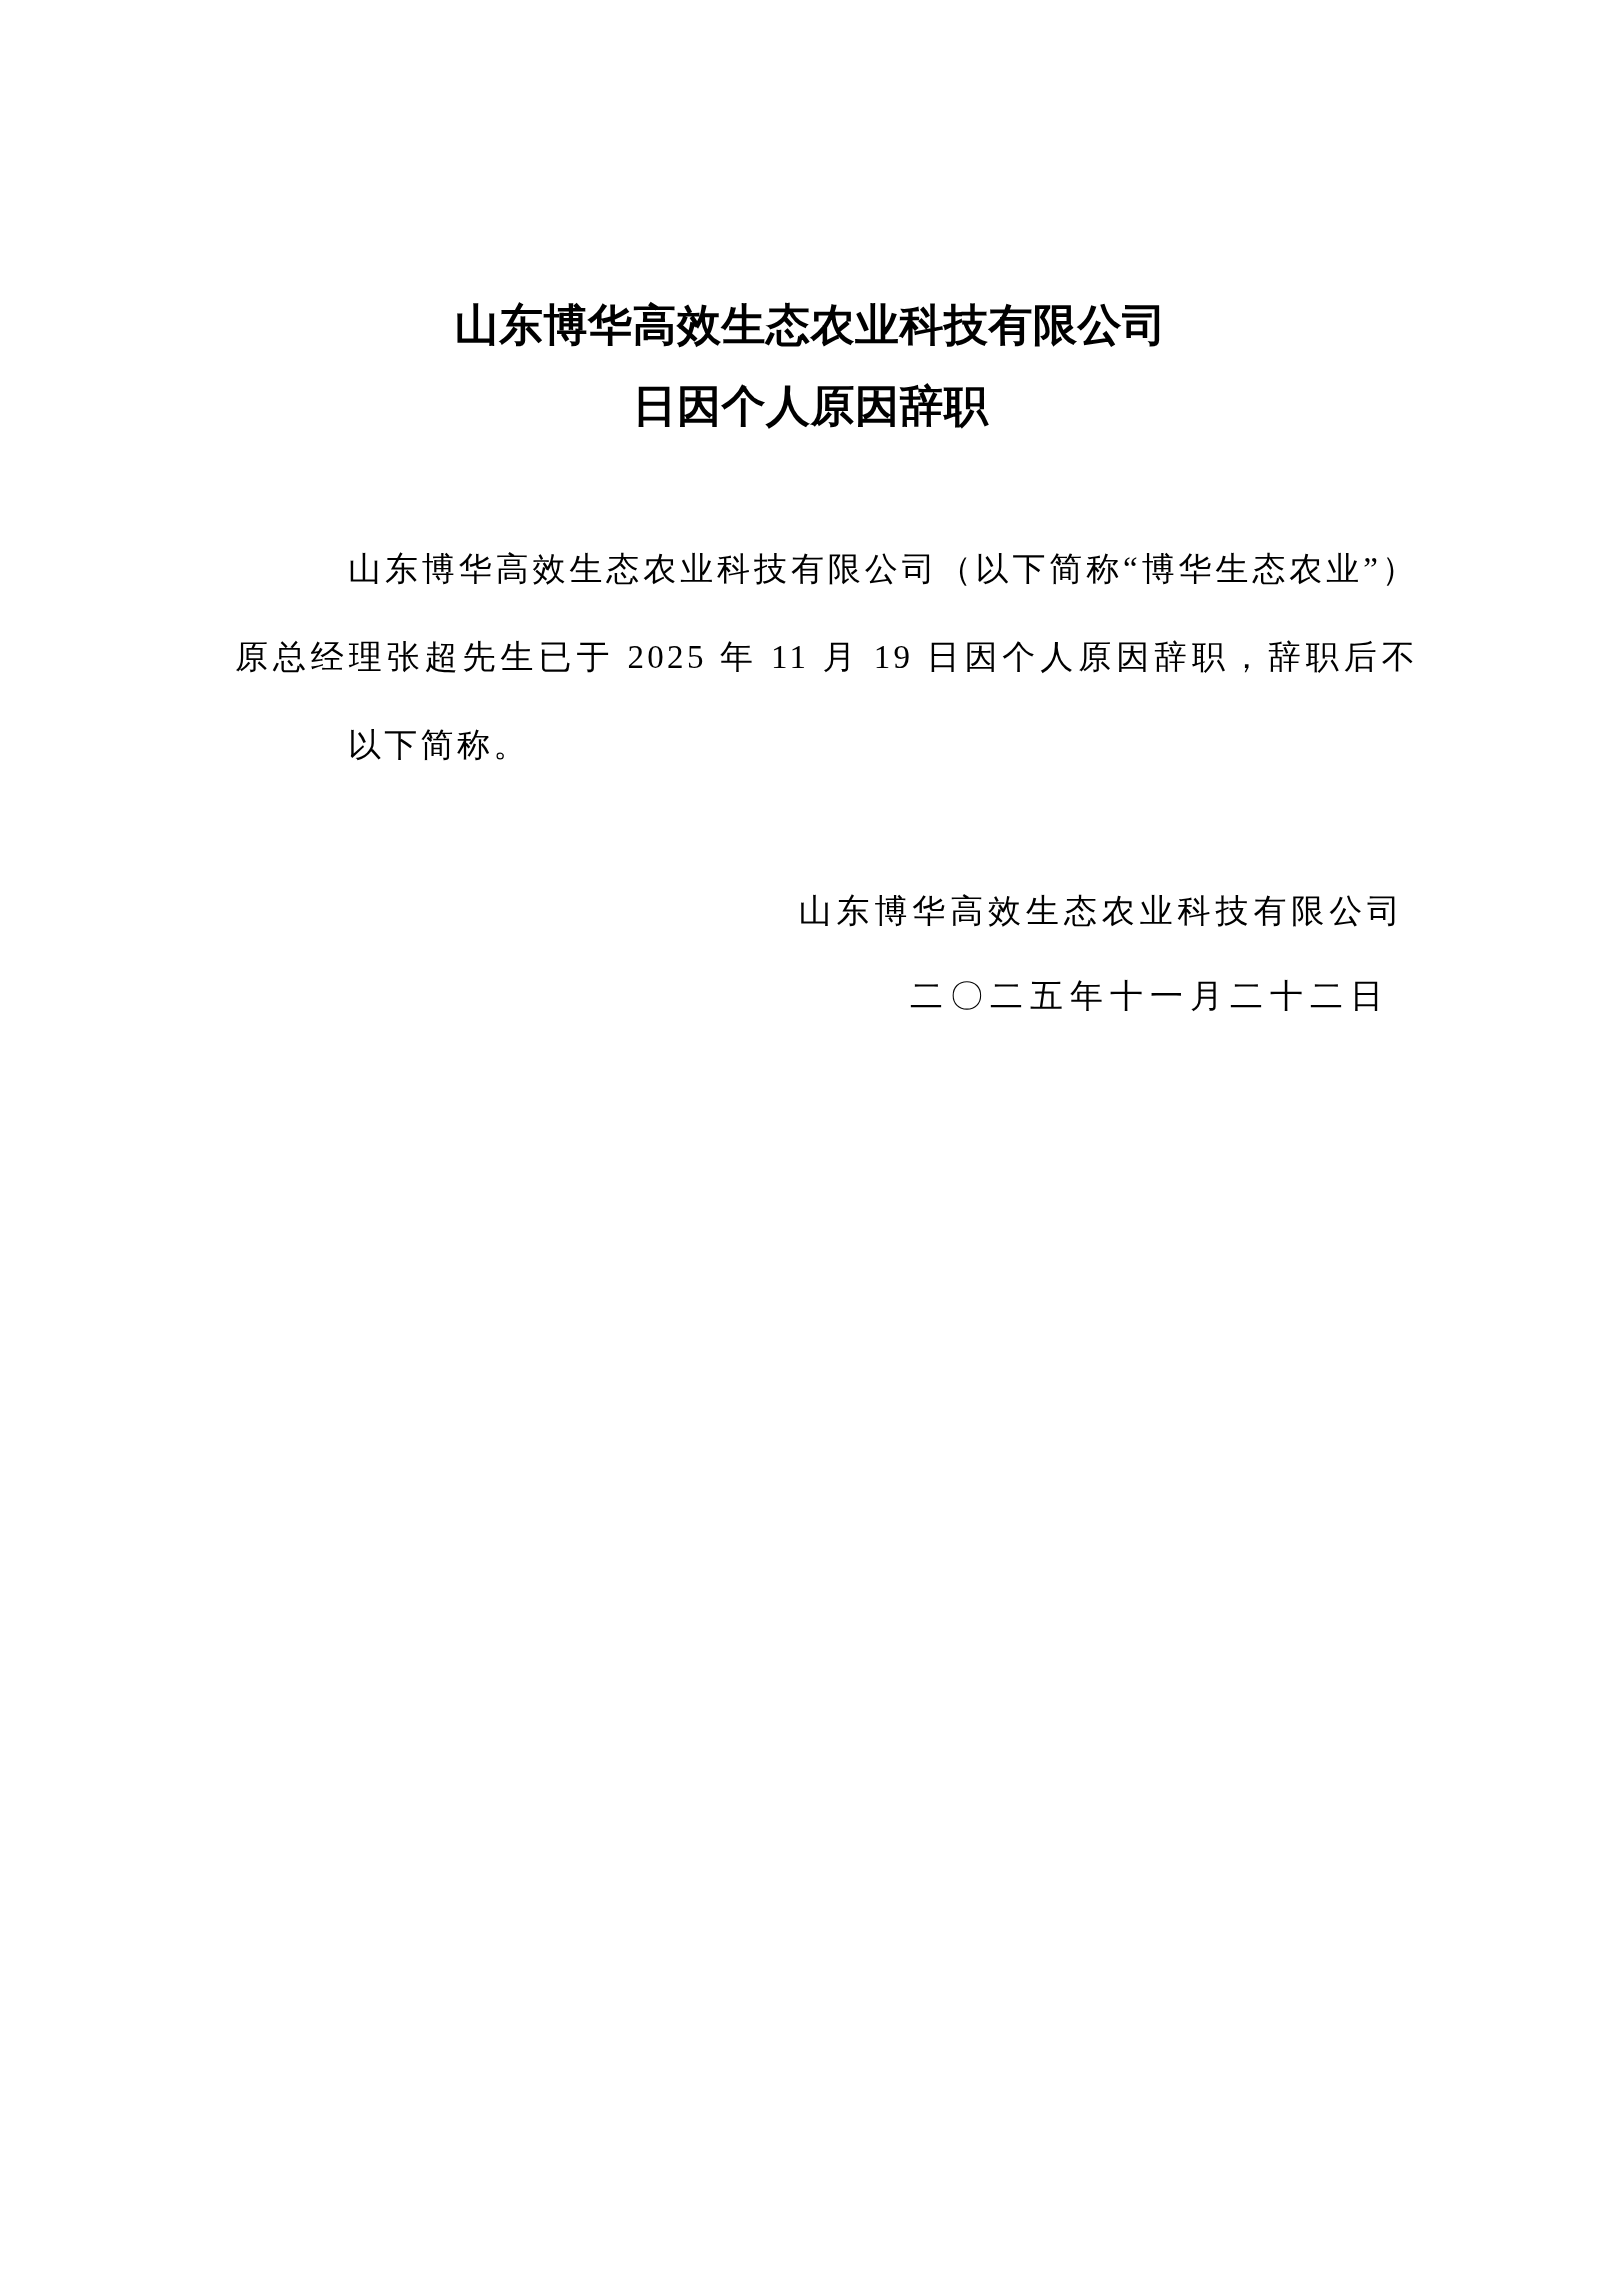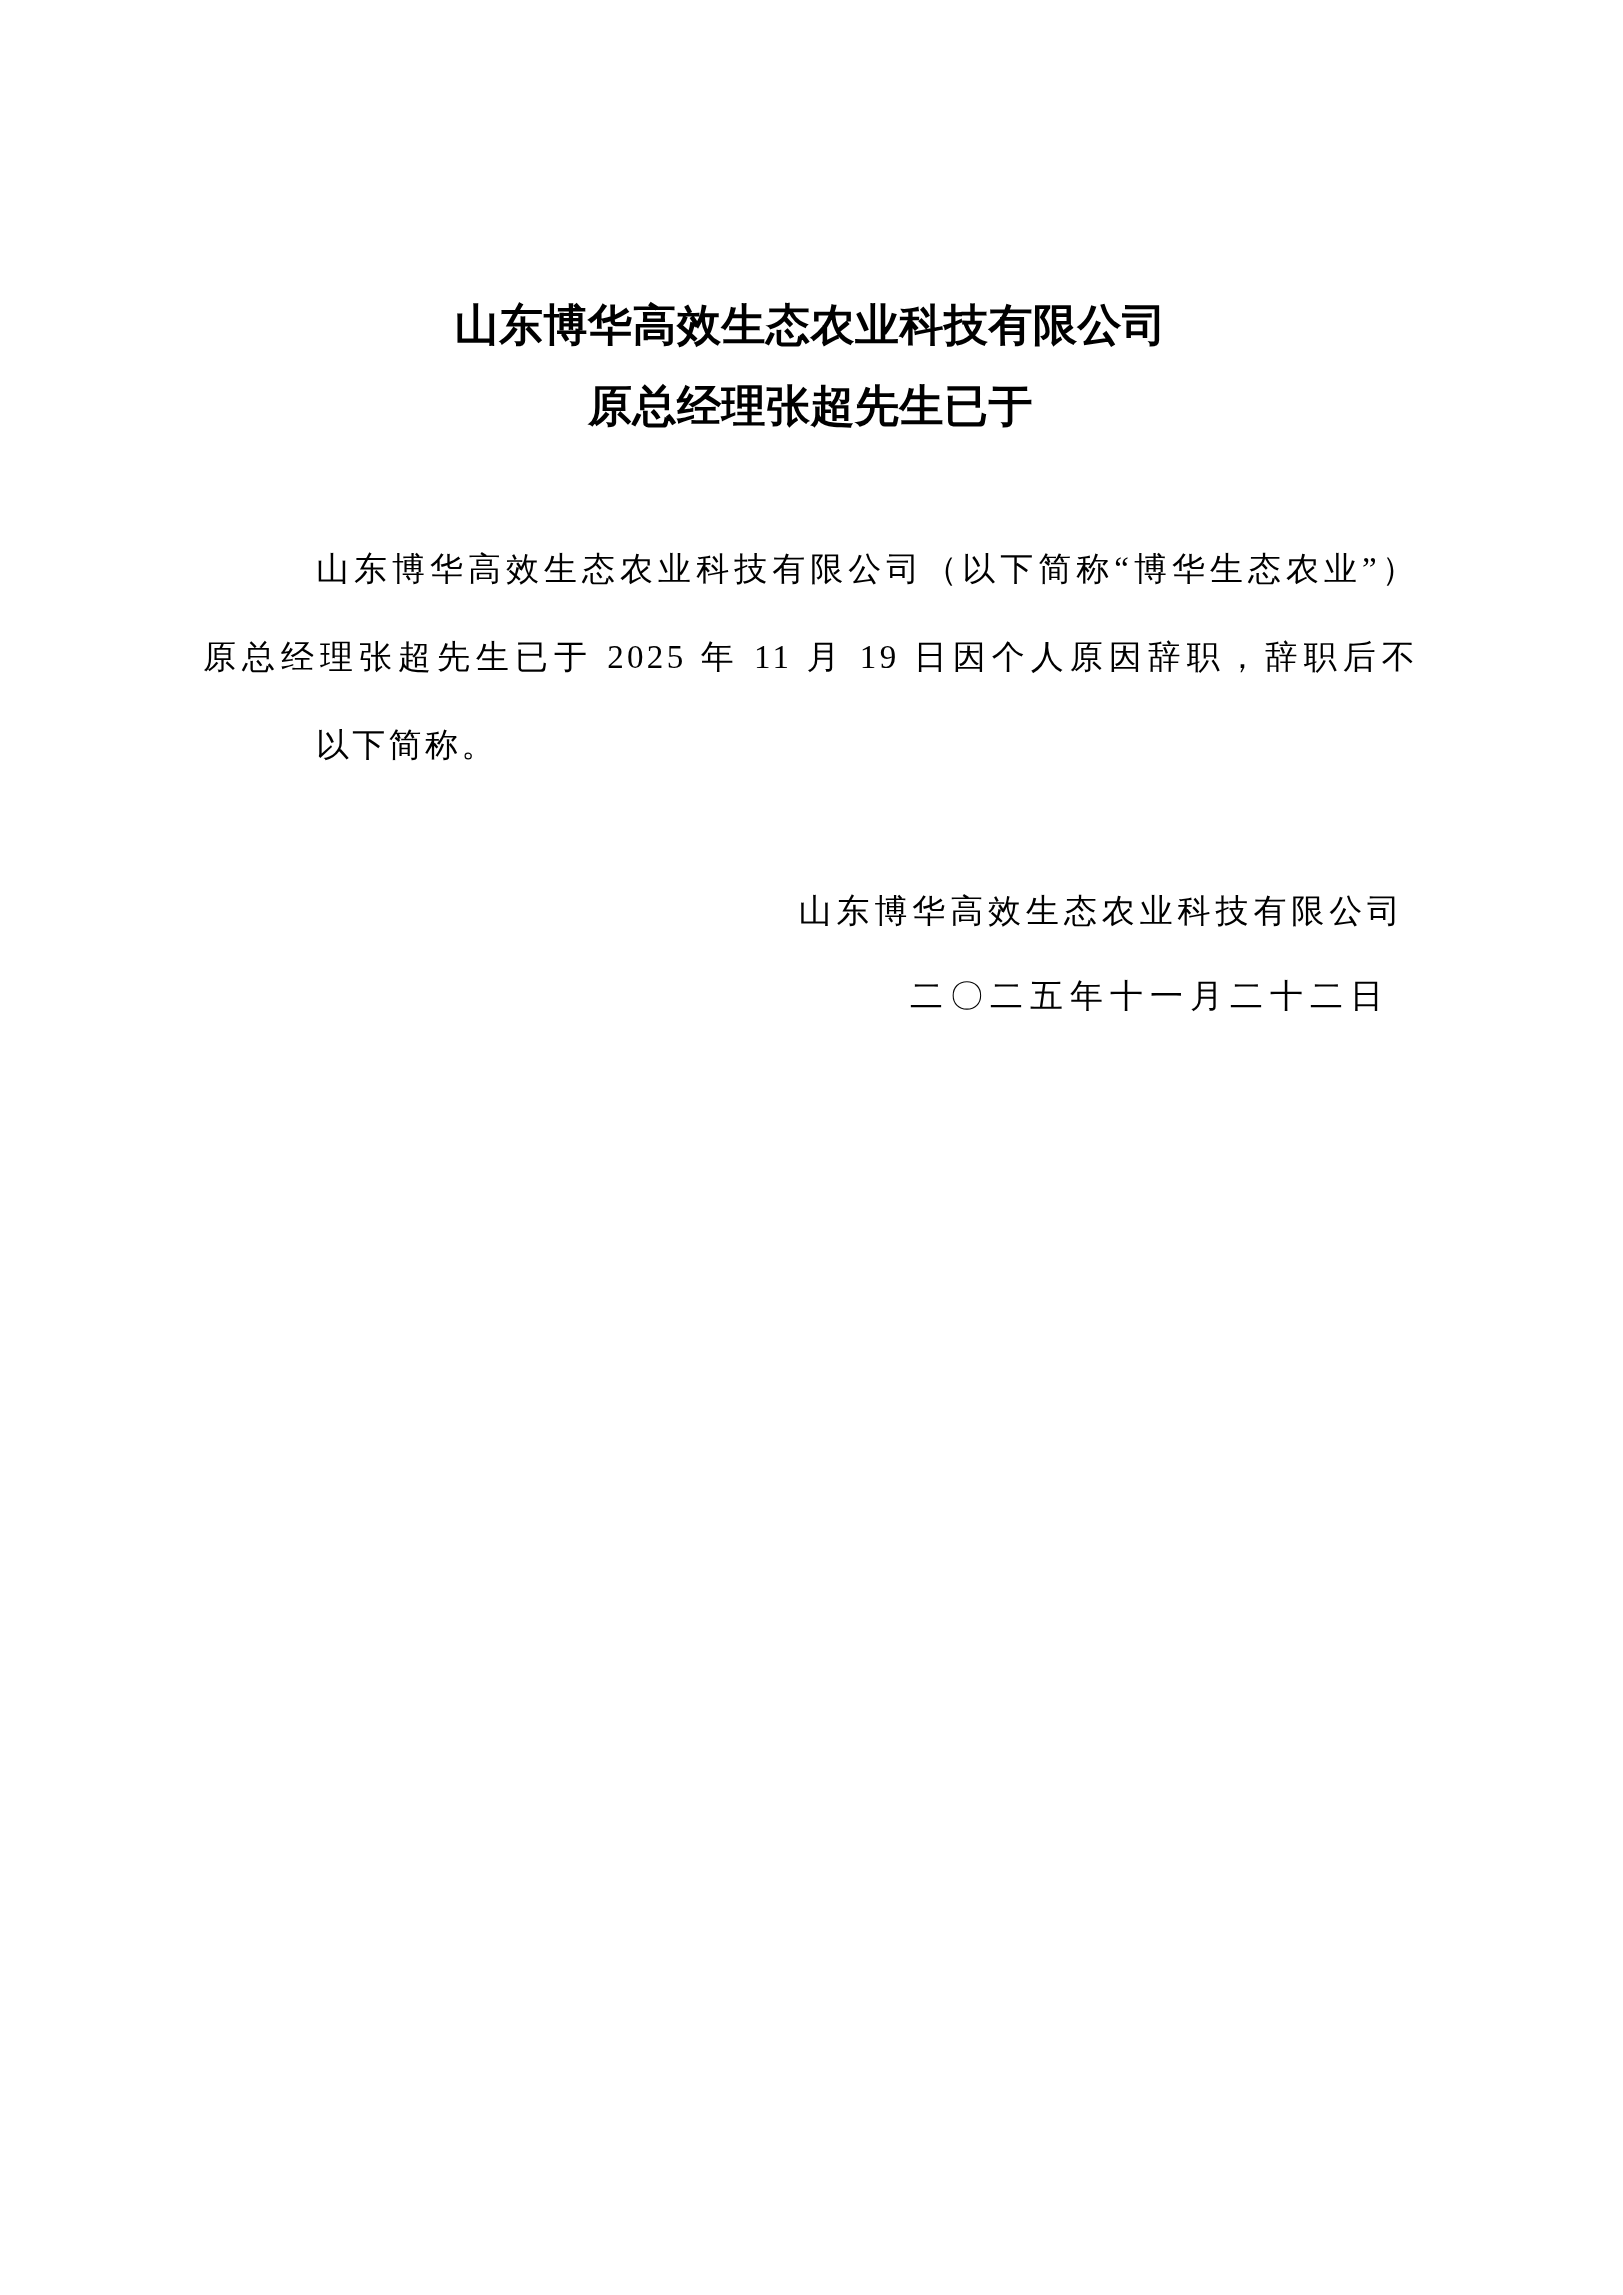--- a/index.html
+++ b/index.html
@@ -29,20 +29,21 @@
     margin: 0;
   }
   .doc-title.first {
     padding-top: 284px;
   }
   .doc-body {
     margin-top: 79px;
     font-family: "Liberation Serif", "DejaVu Serif", serif;
     font-size: 33px;
     font-weight: normal;
+    margin-left: 32px;
   }
   .body-line {
     margin: 0;
     line-height: 88px;
     letter-spacing: 3.3px;
     white-space: nowrap;
   }
   .body-line.wrapfill {
     white-space: normal;
     text-align: justify;
@@ -71,21 +72,21 @@
   }
 </style>
 </head>
 <body>
 
 <div class="page">
   <div class="content">
 
     <h1 class="doc-title first">山东博华高效生态农业科技有限公司</h1>
 
-    <h1 class="doc-title">原总经理张超先生已于</h1>
+    <h1 class="doc-title">日因个人原因辞职</h1>
 
     <div class="doc-body">
       <p class="body-line indent wrapfill">山东博华高效生态农业科技有限公司（以下简称“博华生态农业”）</p>
       <p class="body-line wrapfill">原总经理张超先生已于 2025 年 11 月 19 日因个人原因辞职，辞职后不</p>
       <p class="body-line indent">以下简称。</p>
     </div>
 
     <div class="signature-block">
       <p class="sig-company">山东博华高效生态农业科技有限公司</p>
       <p class="sig-date">二〇二五年十一月二十二日</p>

